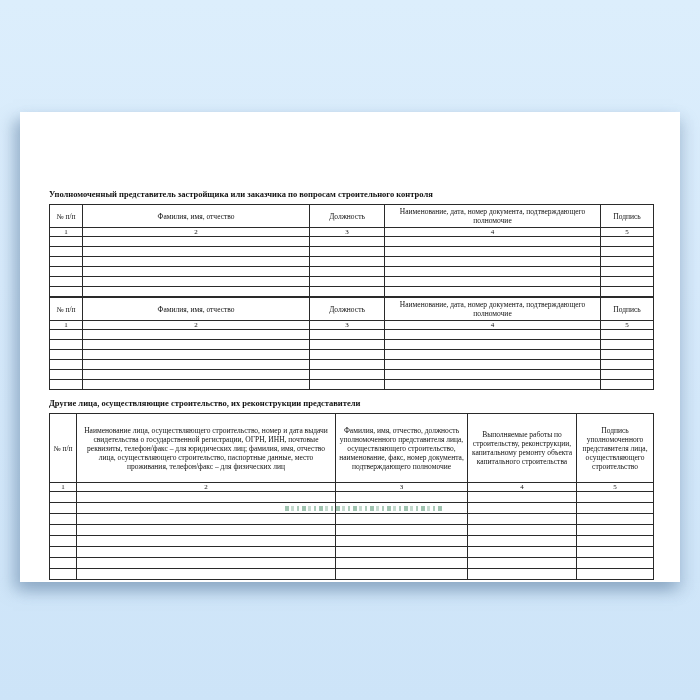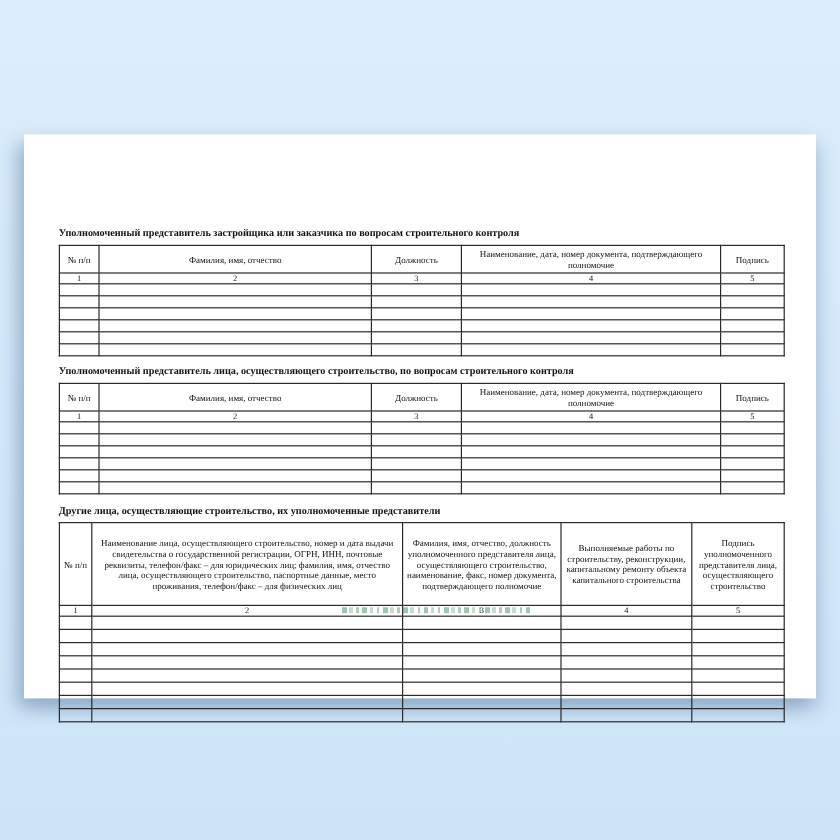--- a/index.html
+++ b/index.html
@@ -122,21 +122,20 @@
                 <td></td>
                 <td></td>
                 <td></td>
                 <td></td>
               </tr>
             </tbody>
         </table>
       </section>
 
       <section class="sec2">
-        <h2 class="section-title">Уполномоченный представитель лица, осуществляющего строительство, по вопросам строительного контроля</h2>
         <table class="form-table t12">
           <colgroup>
             <col style="width:33px">
             <col style="width:227px">
             <col style="width:75px">
             <col style="width:216px">
             <col style="width:53px">
           </colgroup>
           <thead>
             <tr class="hdr">
@@ -195,21 +194,21 @@
                 <td></td>
                 <td></td>
                 <td></td>
                 <td></td>
               </tr>
             </tbody>
         </table>
       </section>
 
       <section class="sec3">
-        <h2 class="section-title">Другие лица, осуществляющие строительство, их уполномоченные представители</h2>
+        <h2 class="section-title">Другие лица, осуществляющие строительство, их реконструкции представители</h2>
         <table class="form-table t3">
           <colgroup>
             <col style="width:27px">
             <col style="width:259px">
             <col style="width:132px">
             <col style="width:109px">
             <col style="width:77px">
           </colgroup>
           <thead>
             <tr class="hdr">

